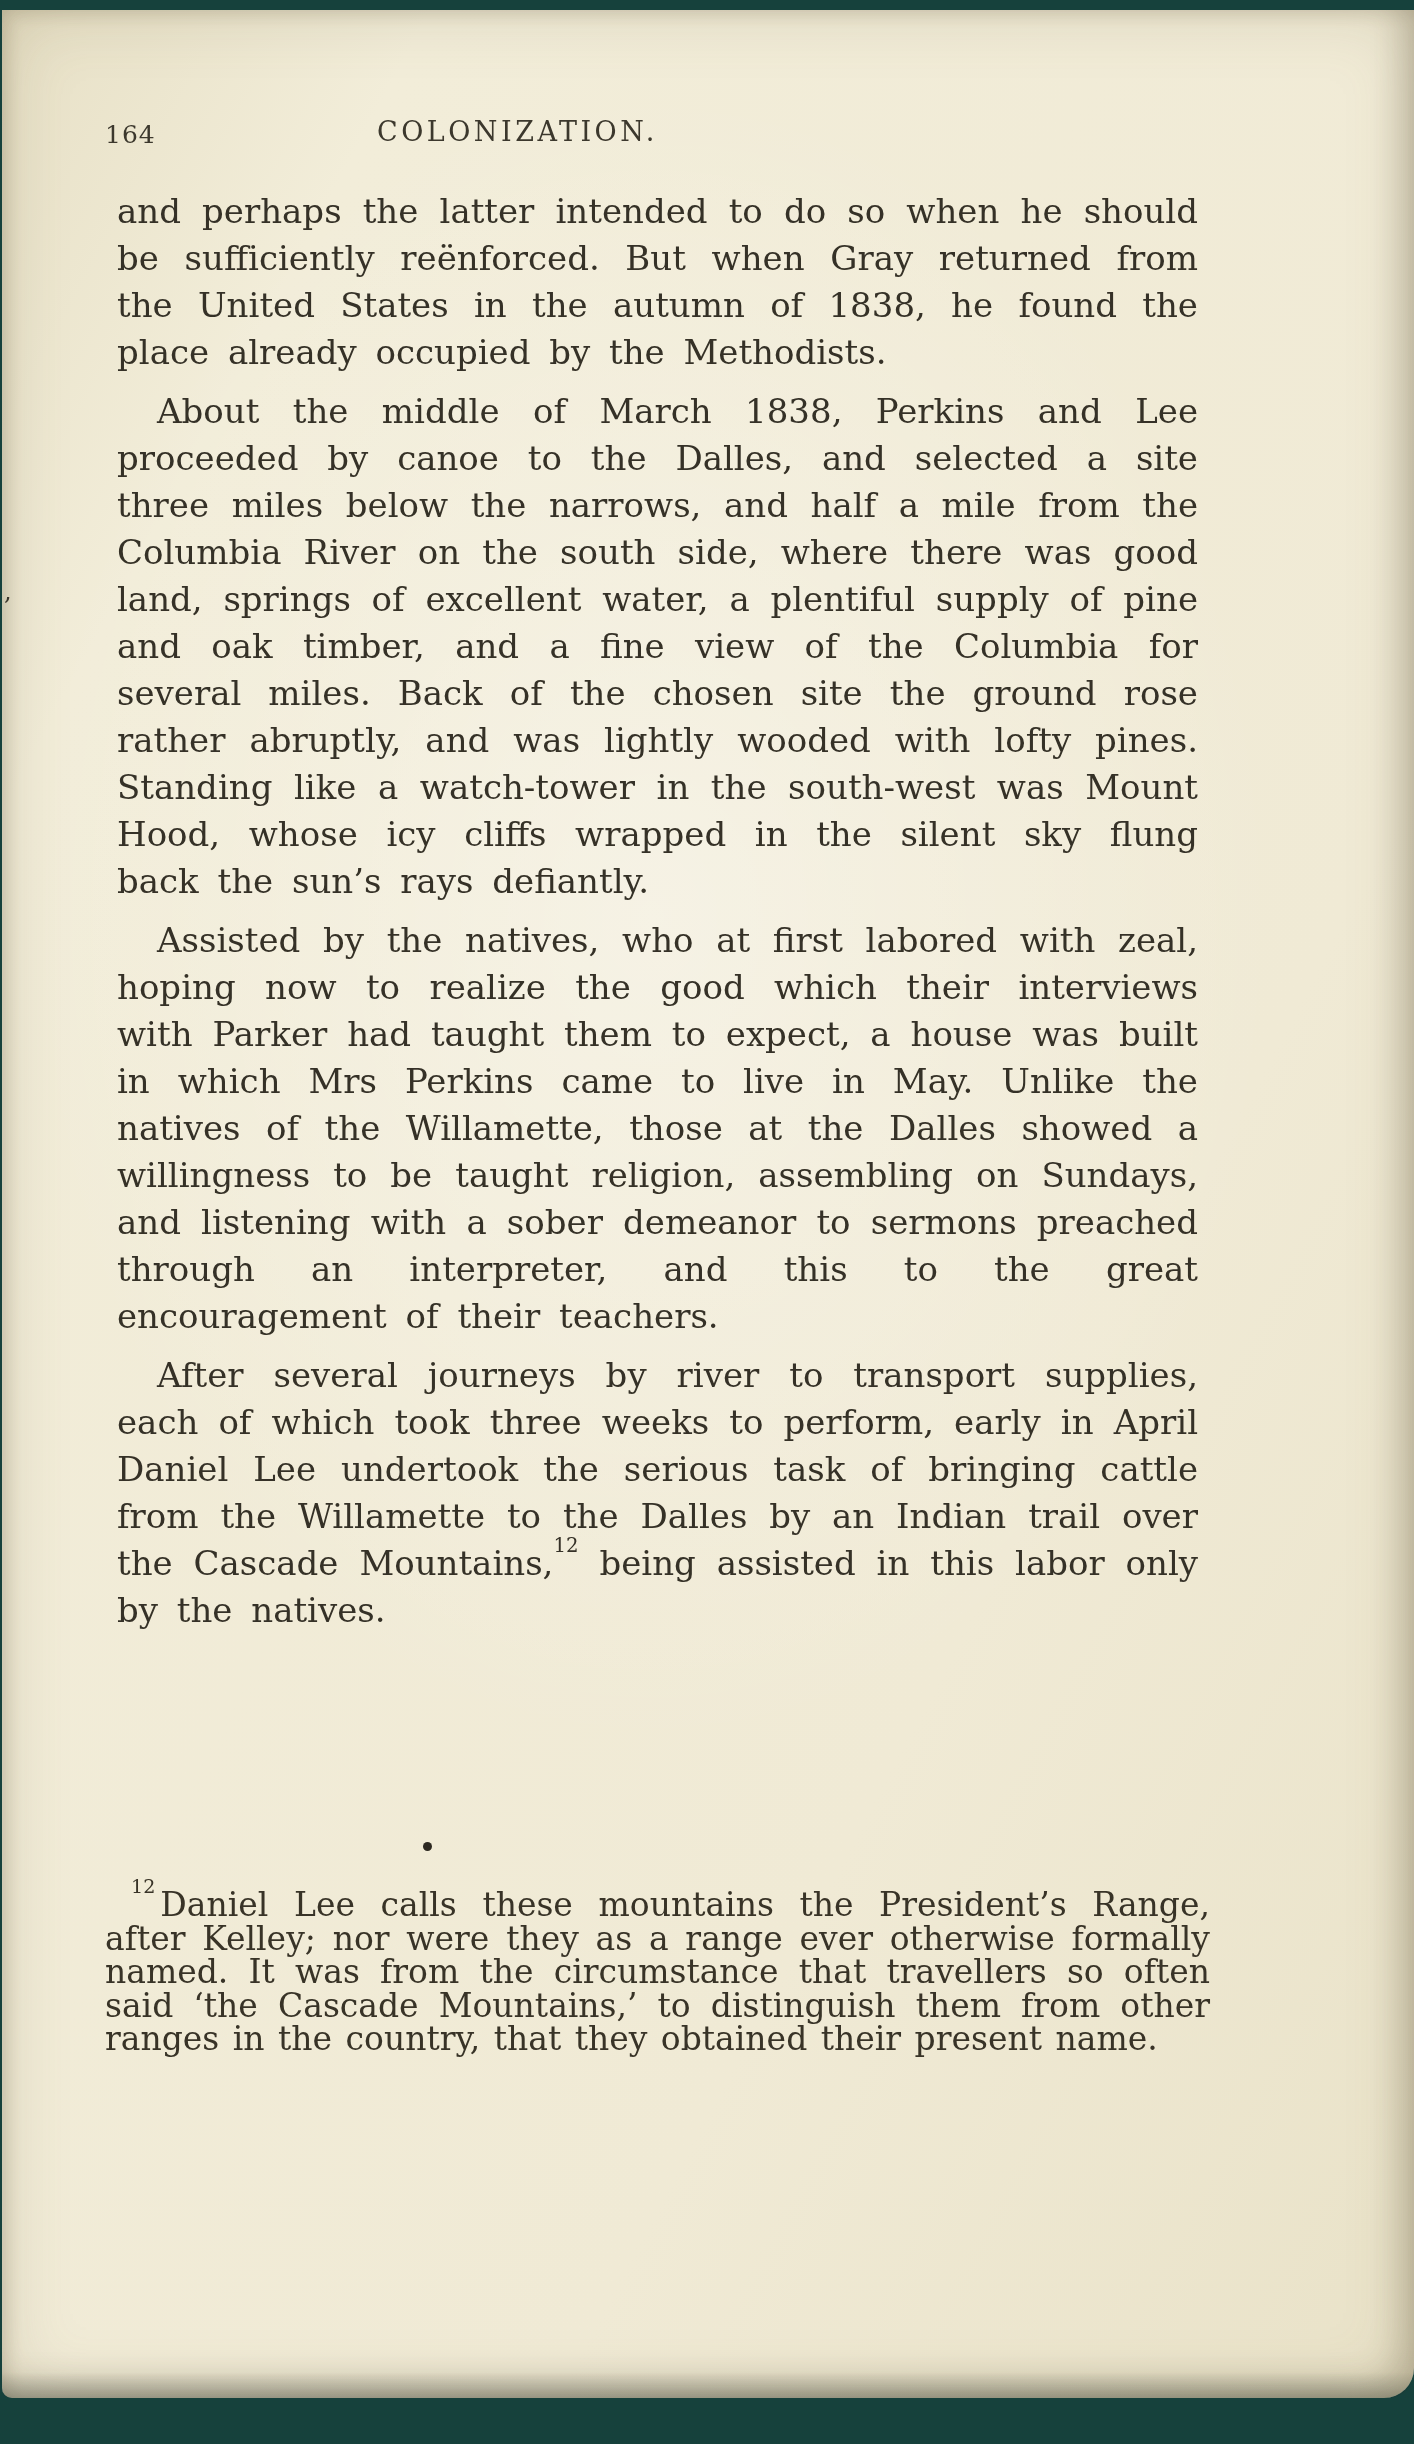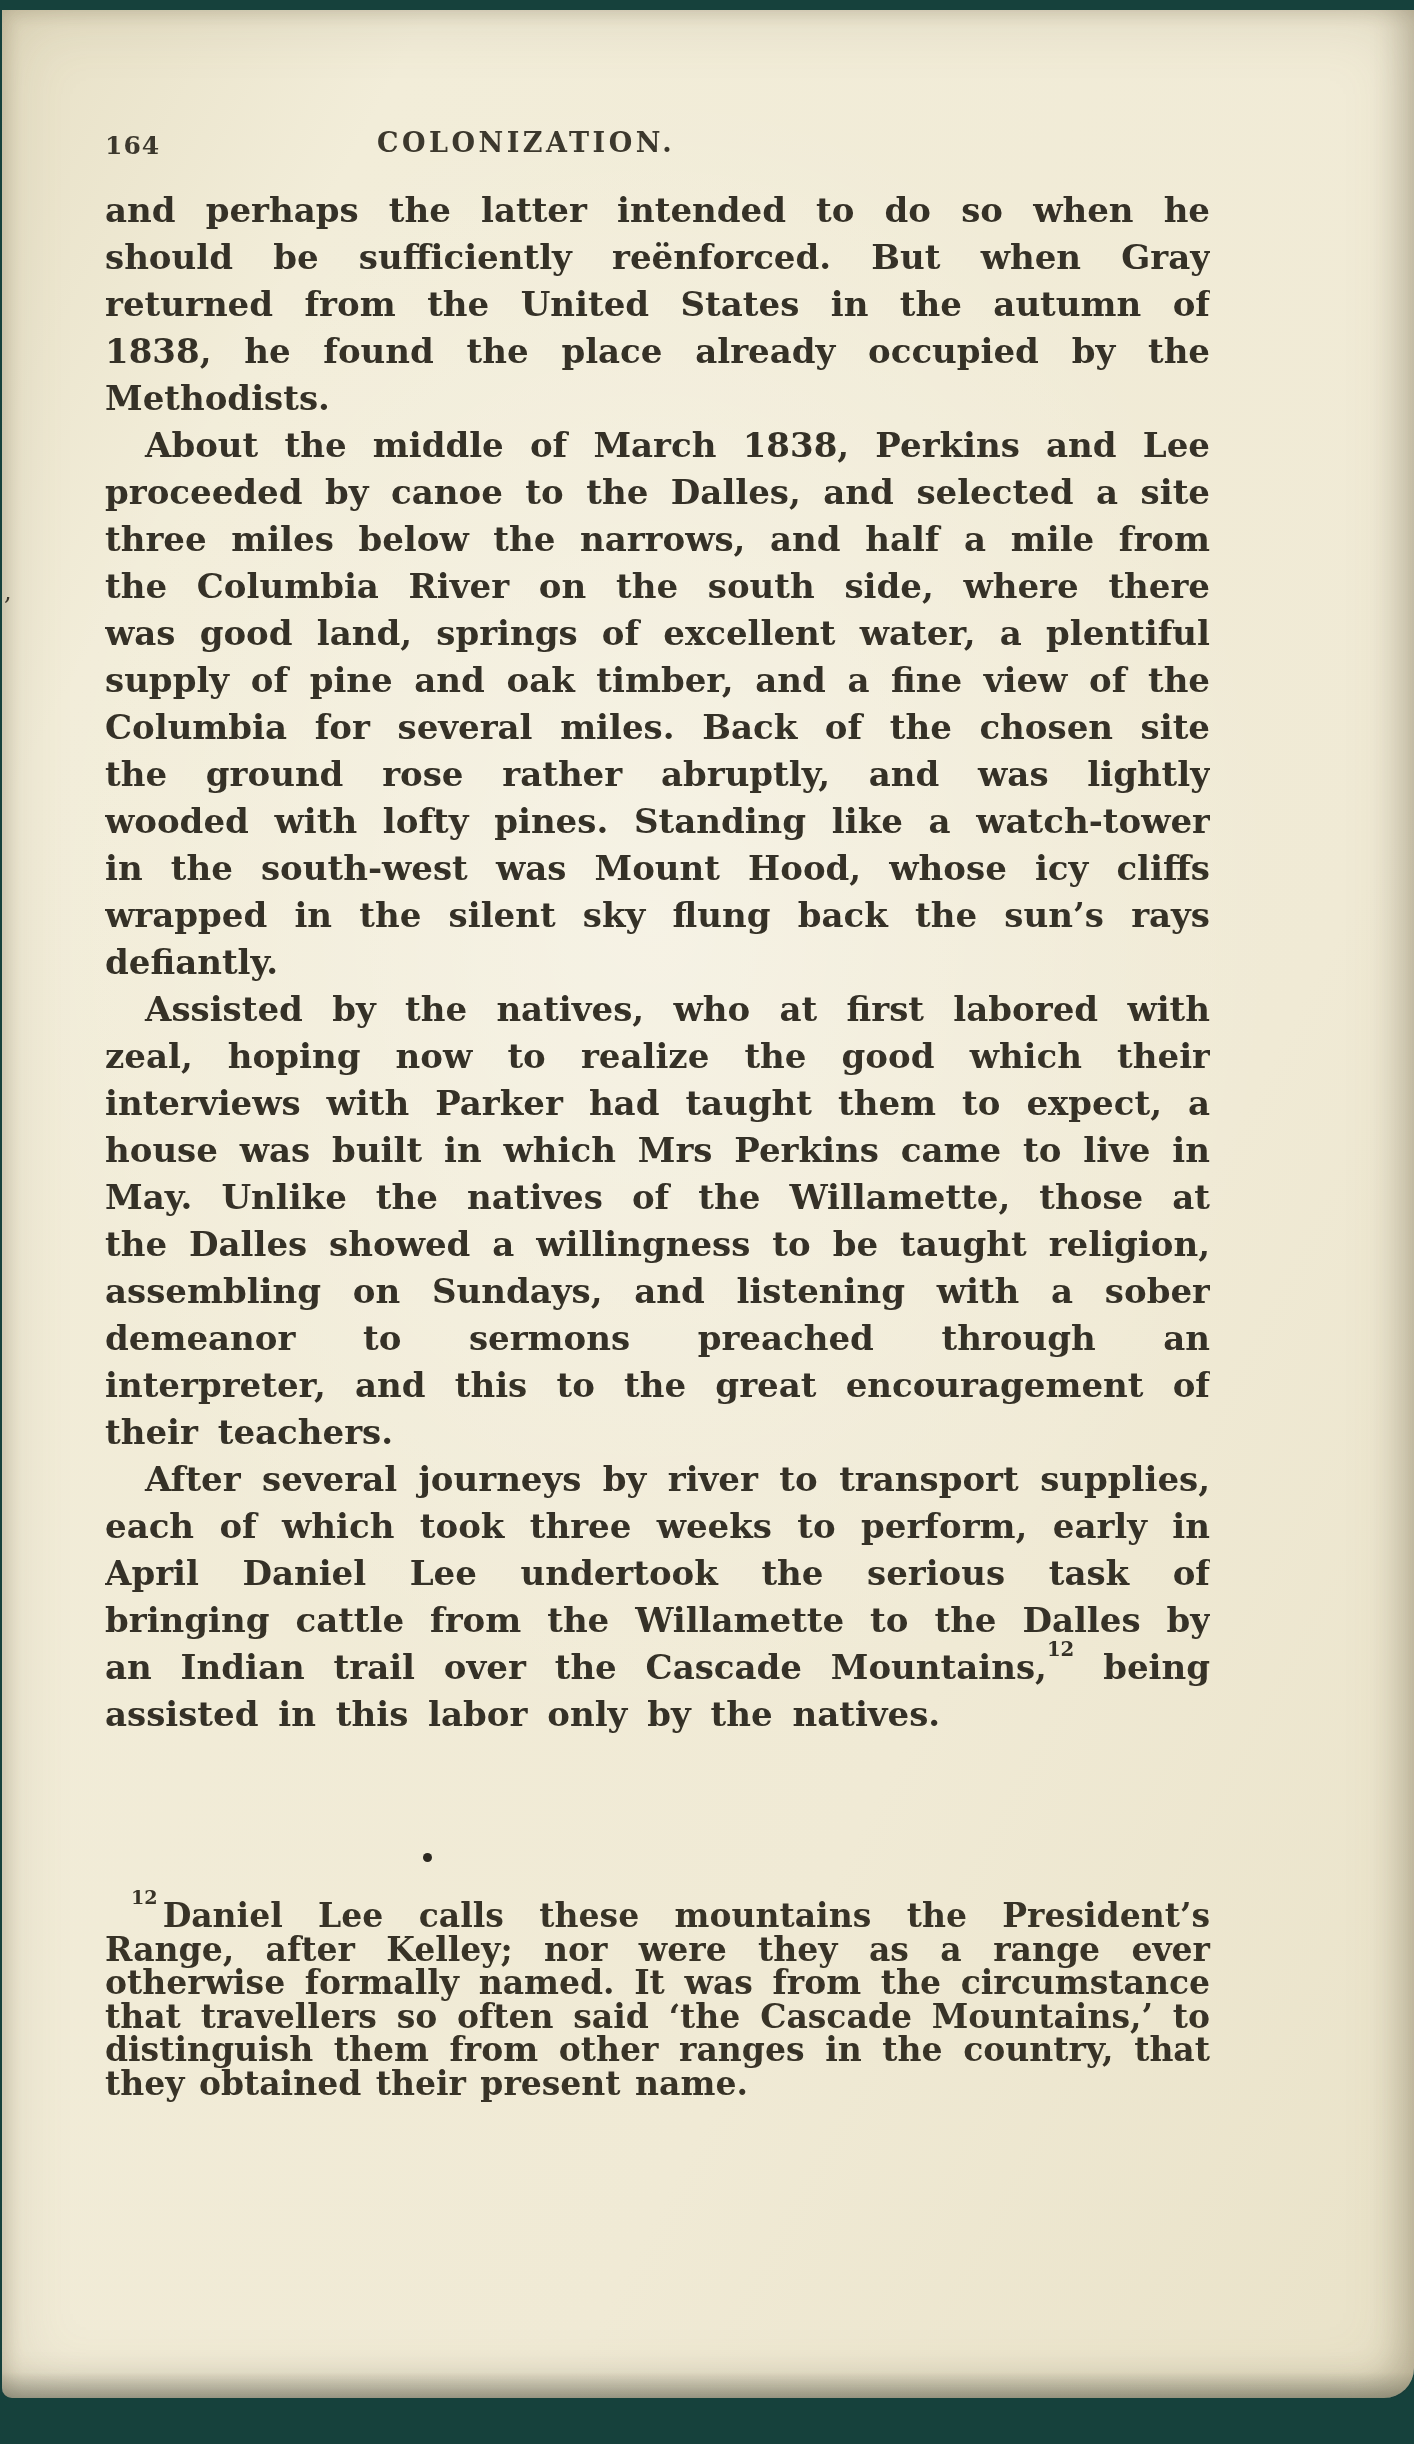--- a/index.html
+++ b/index.html
@@ -23,24 +23,23 @@
     box-shadow:
       inset 0 0 70px rgba(110, 95, 55, 0.20),
       inset -14px -16px 30px rgba(70, 60, 35, 0.22),
       inset 6px 4px 16px rgba(90, 80, 50, 0.14);
     border-bottom-left-radius: 10px;
     border-bottom-right-radius: 30px;
   }
   .column {
     position: absolute;
     left: 103px;
-    top: 11px;
+    top: 0;
     width: 1105px;
     height: 100%;
-    font-weight: bold;
   }
   .running-head {
     position: absolute;
     top: 104px;
     left: 0;
     width: 100%;
     height: 44px;
     color: #3c382d;
   }
   .page-num {
@@ -63,21 +62,21 @@
     left: 0;
     width: 100%;
     max-height: 1705px;
     overflow: hidden;
     font-size: 34px;
     line-height: 47px;
     color: #353127;
     text-align: justify;
     word-spacing: 8px;
   }
-  .para { margin: 0; text-indent: 40px; }
+  .para { margin: 12px; text-indent: 40px; }
   .para.no-indent { text-indent: 0; }
   sup.fn-ref {
     font-size: 0.58em;
     line-height: 0;
     position: relative;
     top: -0.55em;
     letter-spacing: 0;
   }
   .footnote {
     position: absolute;

